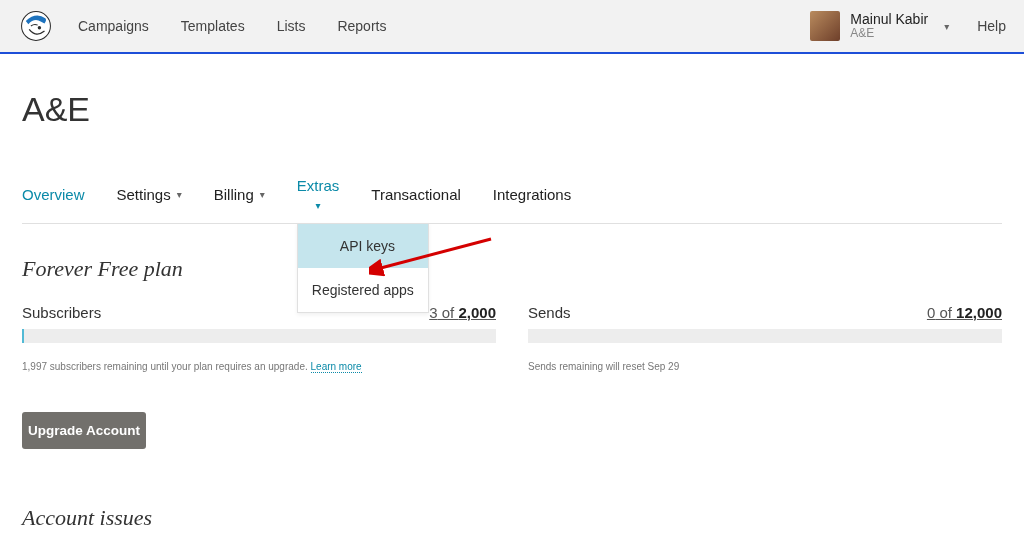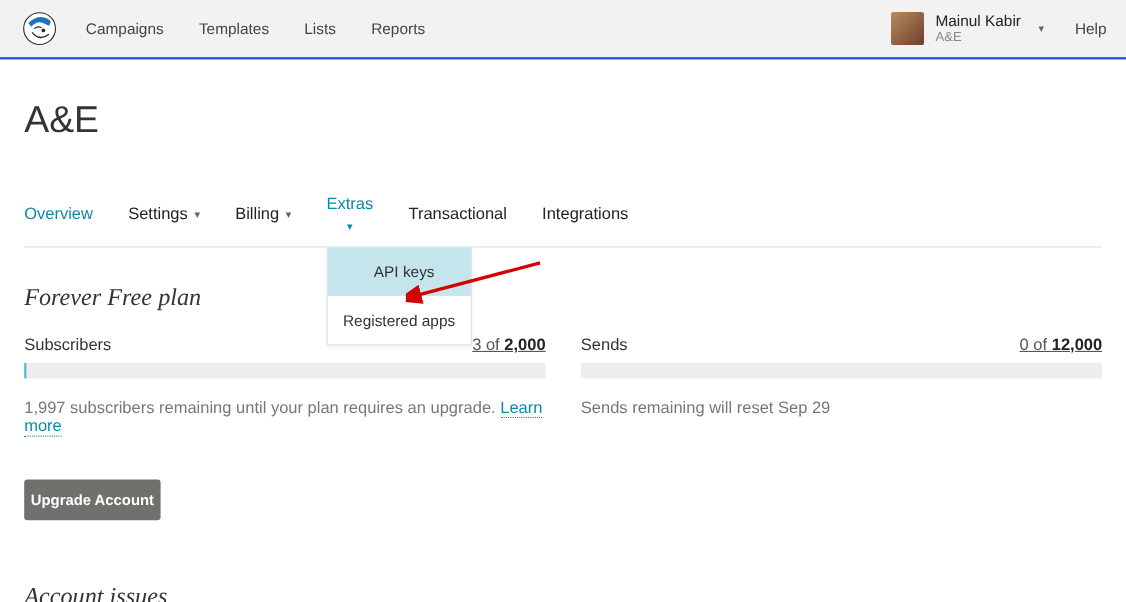--- a/index.html
+++ b/index.html
@@ -106,21 +106,21 @@
     height: 14px;
     background: #ededed;
     width: 100%;
     margin-bottom: 18px;
     position: relative;
   }
   .progress-fill {
     position: absolute; left:0; top:0; bottom:0;
     background: #52bad5;
   }
-  .caption { font-size: 15px; color: #777; }
+  .caption { font-size: 10px; color: #777; }
   .caption a { color: #0b8aa8; text-decoration: none; border-bottom: 1px dotted #0b8aa8; cursor: pointer; }
 
   .upgrade-btn {
     margin-top: 40px;
     background: #72706c;
     color: #fff;
     border: none;
     padding: 11px 6px;
     font-size: 13.5px;
     font-weight: 700;

